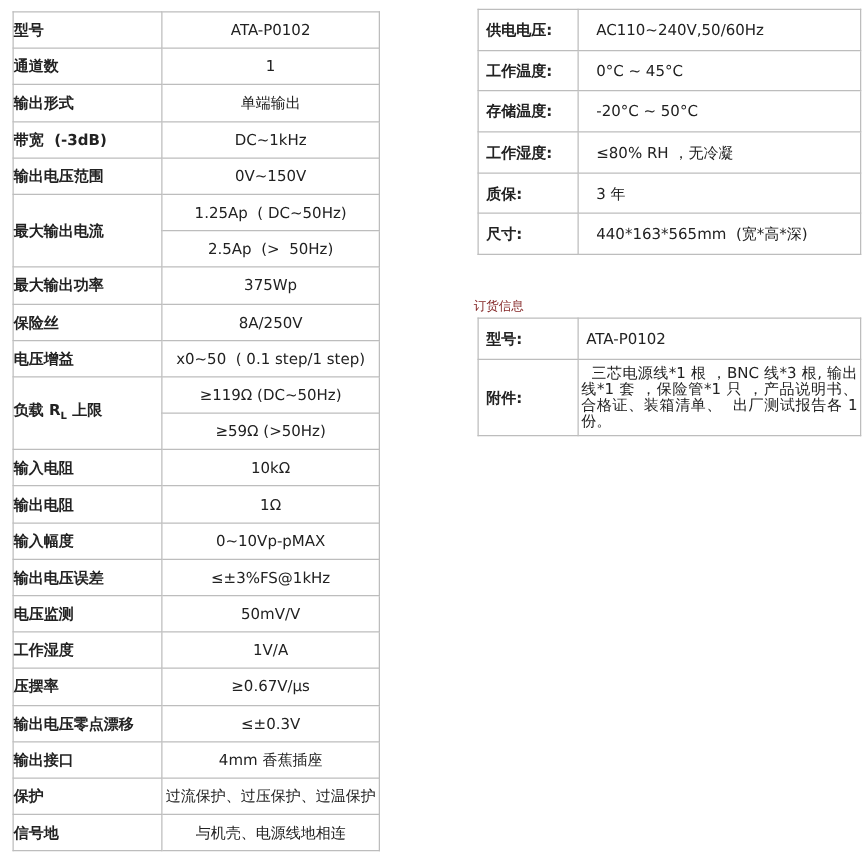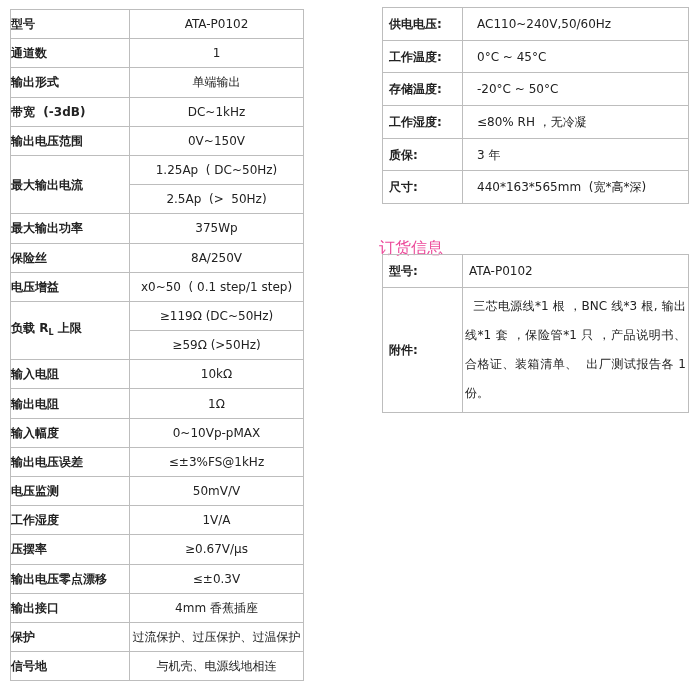--- a/index.html
+++ b/index.html
@@ -8,26 +8,26 @@
   table { border-collapse:collapse; position:absolute; }
   td { border:1px solid #bdbdbd; padding:0; font-size:12px; line-height:16px; }
   #spec { left:10px; top:9px; width:294px; }
   #spec td.k { width:118px; text-align:left; font-weight:bold; }
   #spec td.v { text-align:center; }
   #spec tr { height:29.2px; }
   #env { left:382px; top:7px; width:307px; }
   #env td.k { width:73px; padding-left:6px; font-weight:bold; }
   #env td.v { padding-left:14px; }
   #env tr { height:32.7px;margin-left:14px; }
-  #order-title { position:absolute; left:379px; top:238px; font-size:16px; color:#ec4899; }
+  #order-title { position:absolute; left:379px; top:238px; font-size:10px; color:#7f1d1d; }
   #order { left:382px; top:254px; width:307px; }
   #order td.k { width:73px; padding-left:6px; font-weight:bold; }
   #order td.v { padding-left:6px; }
   #order tr.r { height:33px; }
-  #order td.multi { padding:4px 2px 4px 2px; line-height:29px; text-align:justify; }
+  #order td.multi { padding:4px 2px 4px 2px; line-height:13px; text-align:justify; }
   .sub { font-size:8px; vertical-align:sub; }
 </style>
 </head>
 <body>
 
 <table id="spec">
   <tbody>
       <tr>
         <td class="k">型号</td>
         <td class="v">ATA-P0102</td>

